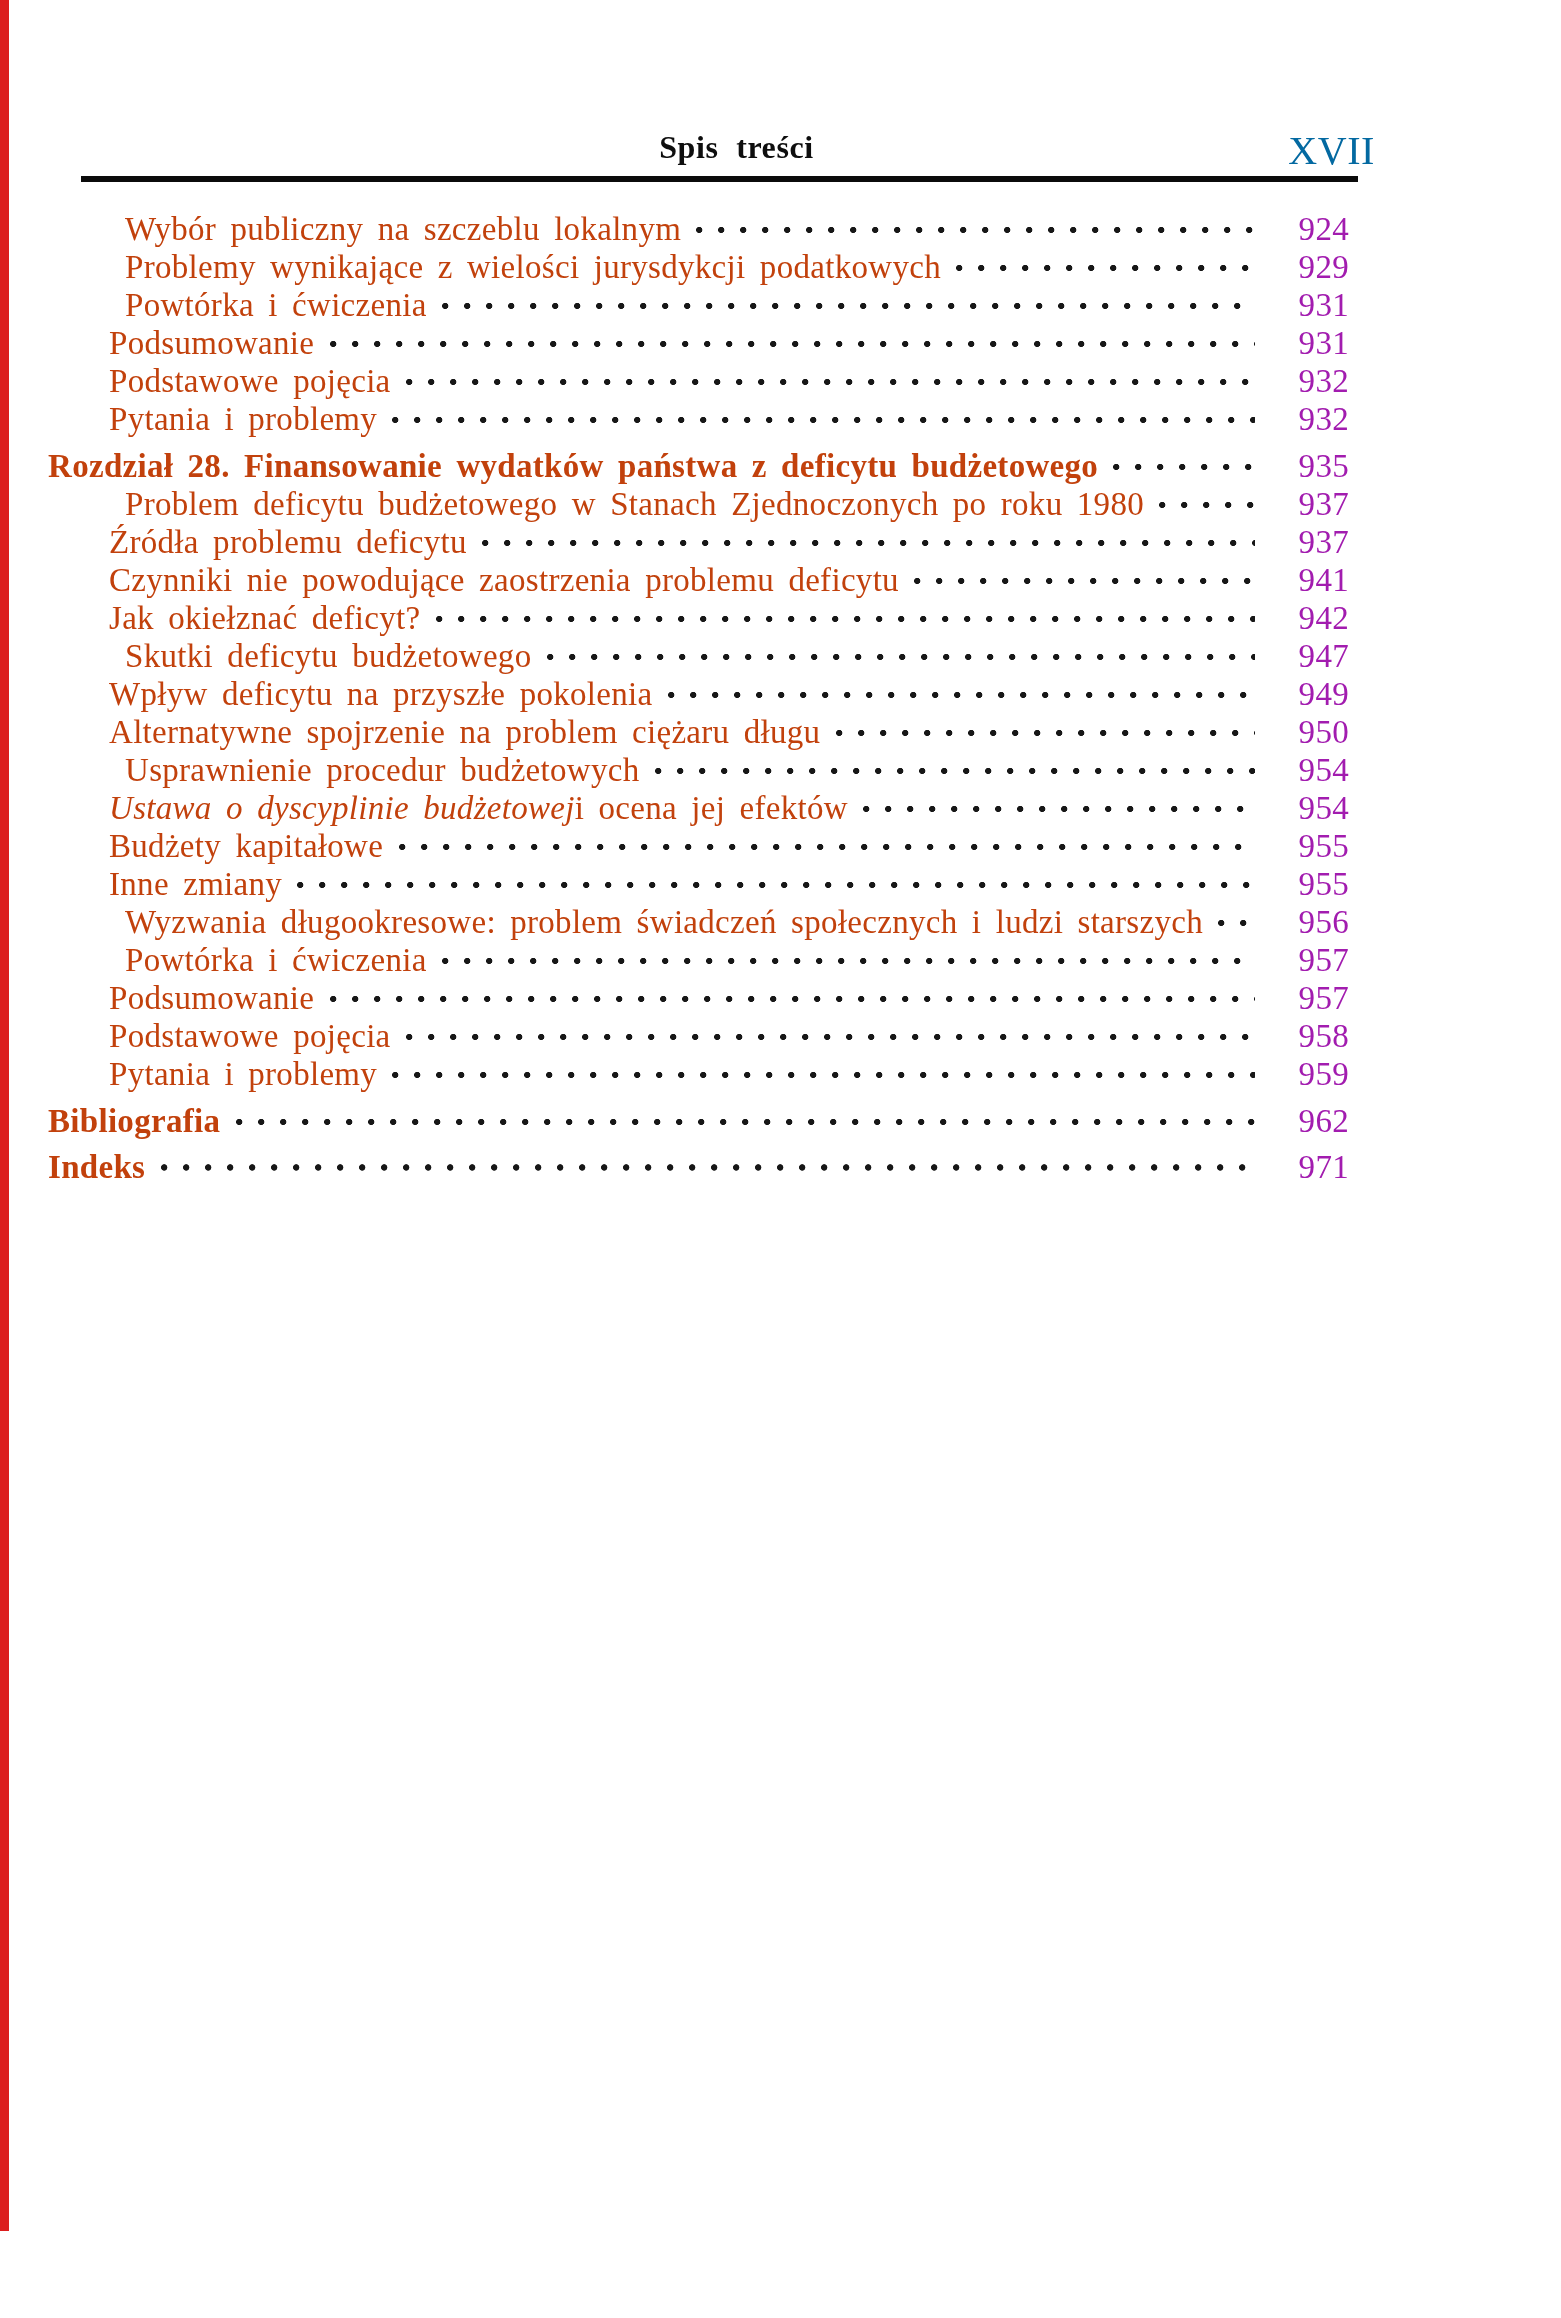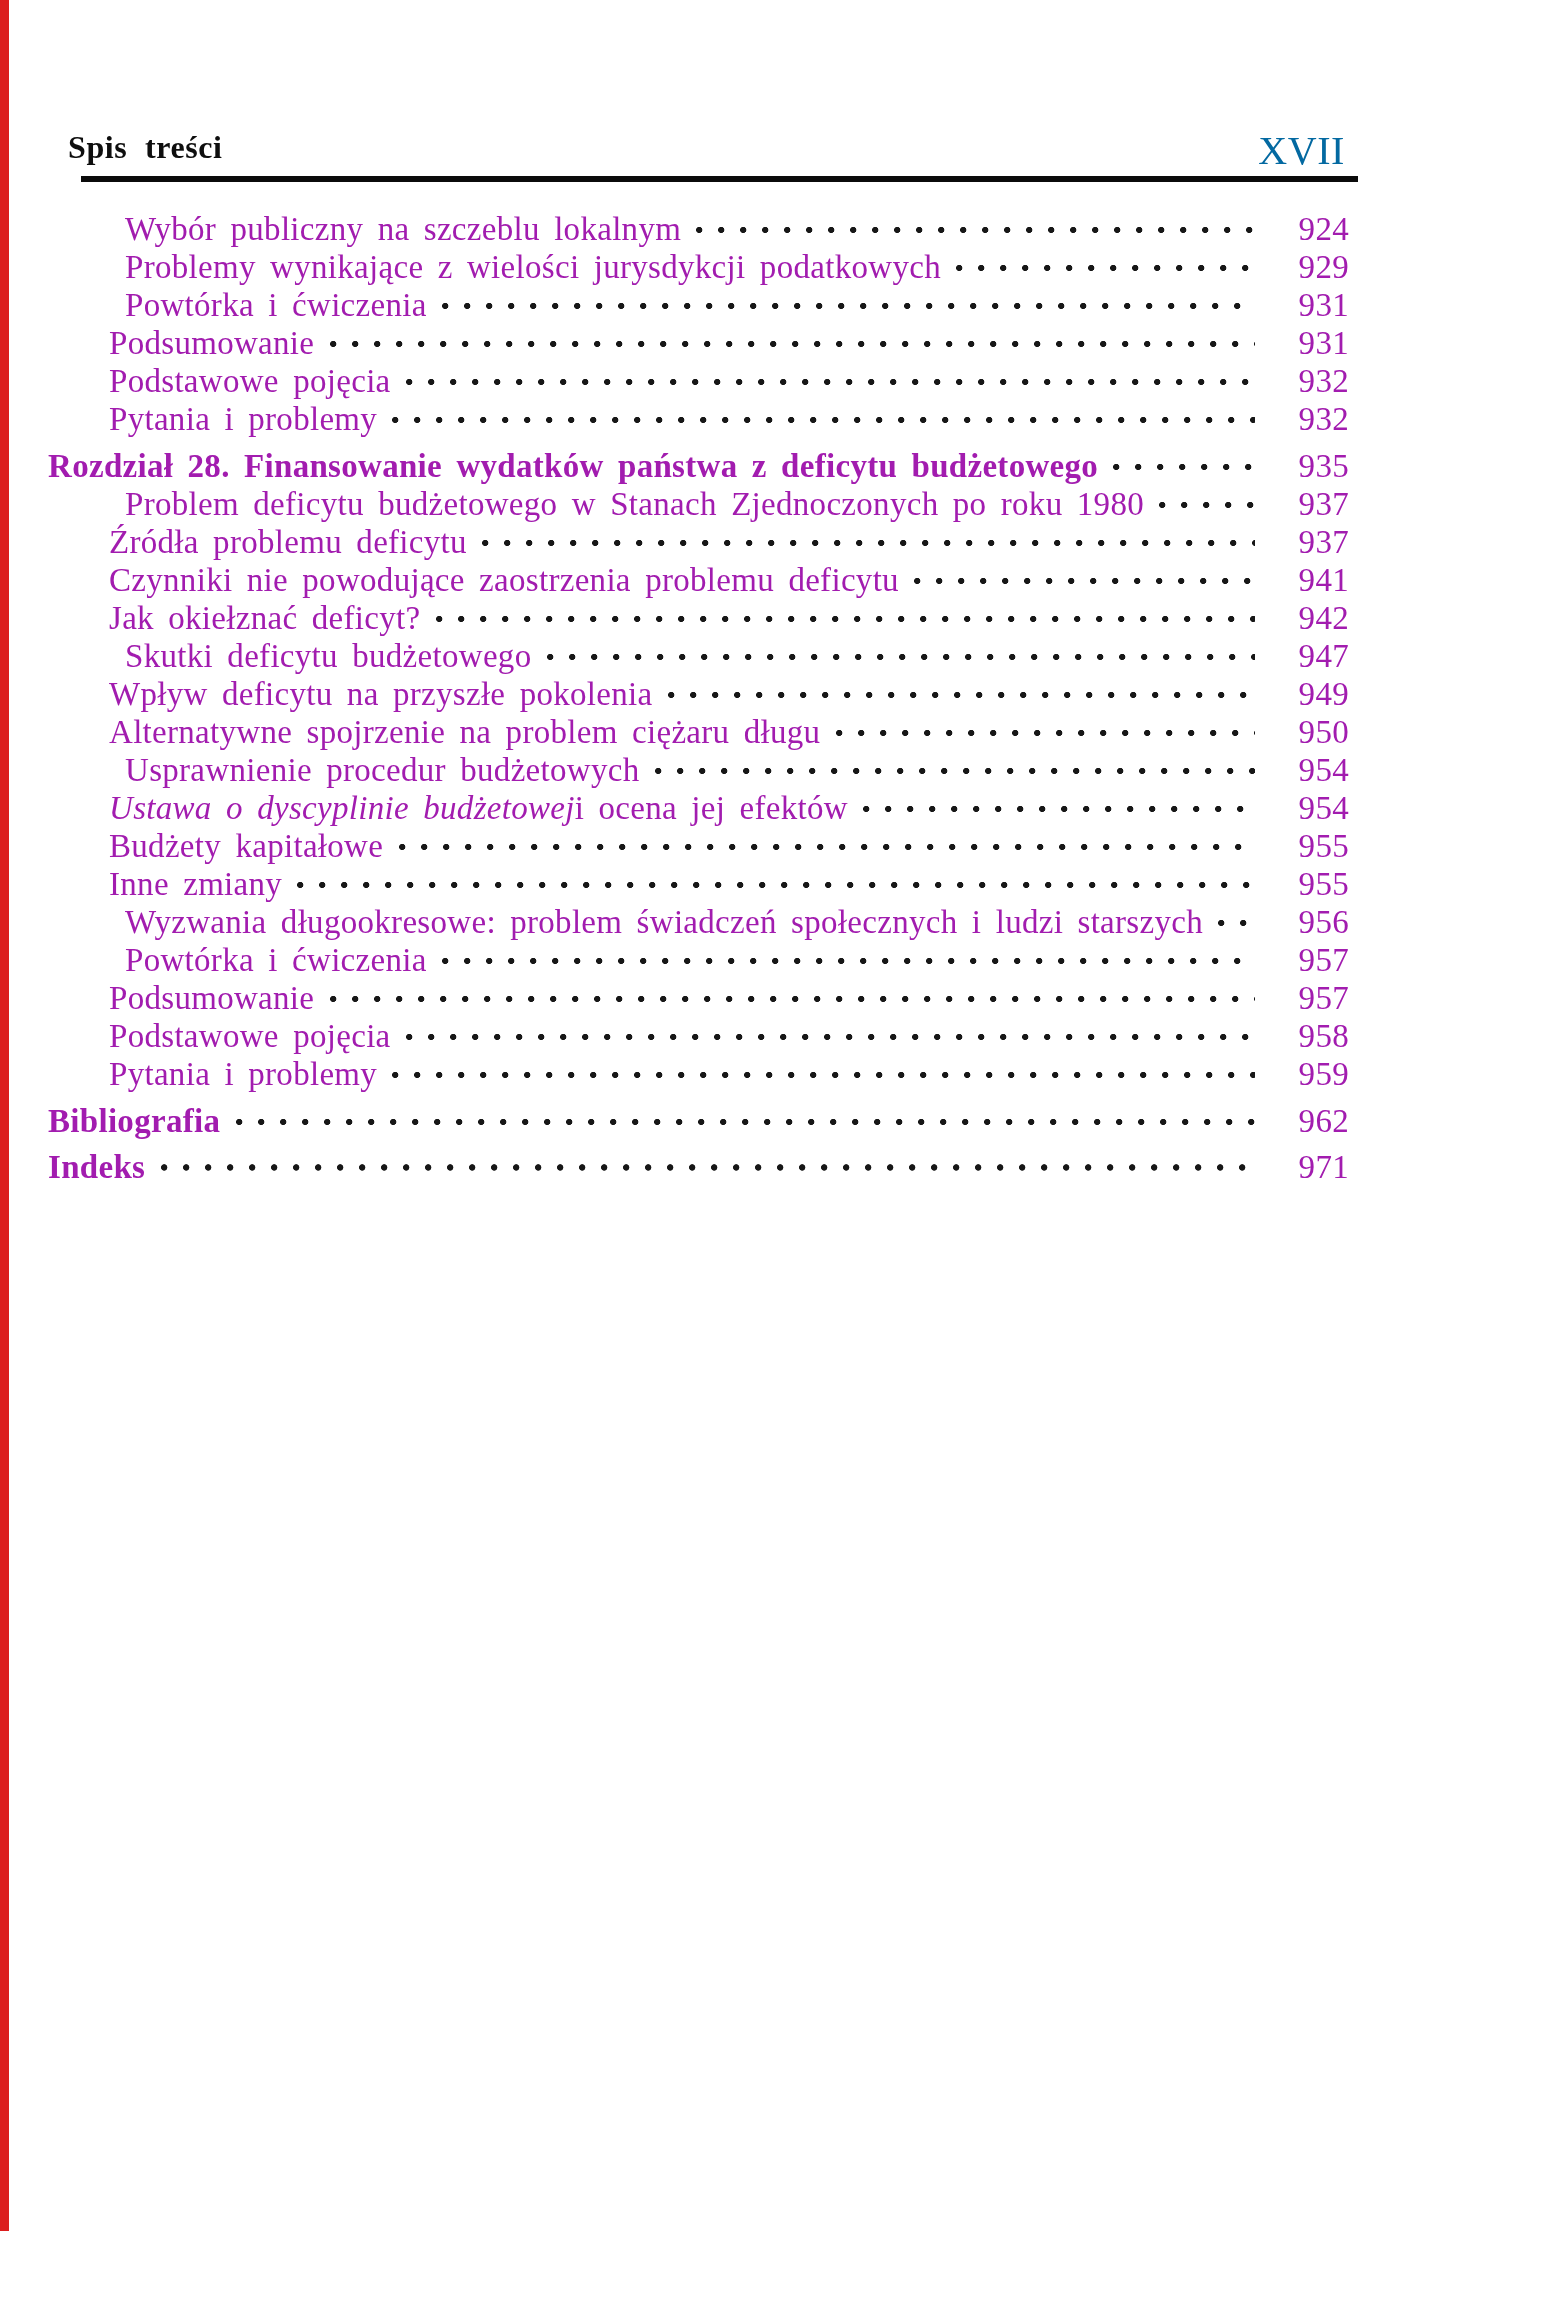--- a/index.html
+++ b/index.html
@@ -21,24 +21,25 @@
     position: absolute;
     left: 0;
     top: 0;
     width: 9px;
     height: 2231px;
   }
 
   
   .header {
     position: absolute;
-    left: 68px;
+    left: 98px;
     top: 127px;
     width: 1277px;
     height: 40px;
+    text-align: center;
     text-decoration: underline;
   }
   .header-title {
     display: inline-block;
     font-size: 32px;
     font-weight: bold;
     line-height: 40px;
     letter-spacing: 0.6px;
     word-spacing: 9px;
     color: #0e0e0e;
@@ -81,21 +82,21 @@
     white-space: nowrap;
   }
   .row.lvl0 { padding-left: 48px; }
   .row.lvl1 { padding-left: 125px; }
   .row.lvl2 { padding-left: 109px; }
   .row.bold .t-main, .row.bold .t-it { font-weight: bold; }
   .row.gap-lg { margin-top: 9px; }
   .row.gap-md { margin-top: 7.7px; }
 
   .t-it { font-style: italic; }
-  .t-main, .t-it { flex: 0 0 auto; color: #a21caf; }
+  .t-main, .t-it { flex: 0 0 auto; color: #c2410c; }
 
   .leader {
     flex: 1 1 auto;
     min-width: 24px;
     height: 20.5px;
     margin: 0 33px 0 15.3px;
     align-self: baseline;
     background-image: radial-gradient(circle at 3.2px 10.2px, #171717 2.8px, rgba(0,0,0,0) 3.5px);
     background-size: 22px 20.5px;
     background-repeat: repeat-x;

